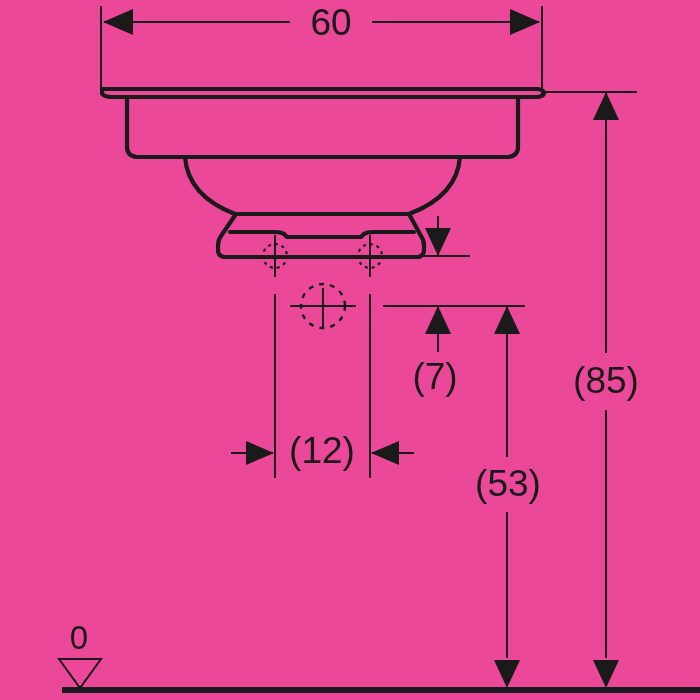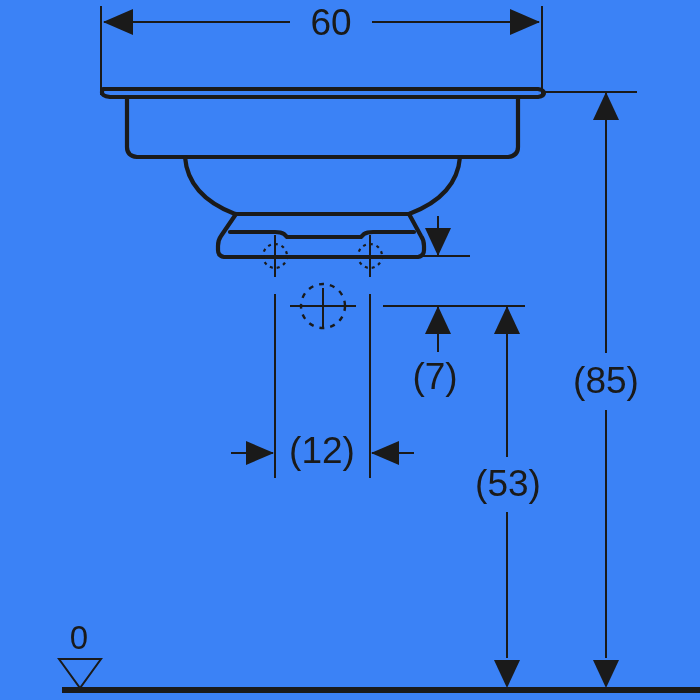--- a/index.html
+++ b/index.html
@@ -7,21 +7,21 @@
     padding: 0;
     background: #ffffff;
   }
   body {
     font-family: "Liberation Sans", sans-serif;
   }
   #drawing-root {
     position: relative;
     width: 700px;
     height: 700px;
-    background: #3b82f6;
+    background: #ec4899;
     overflow: hidden;
   }
   svg#tech-drawing {
     display: block;
     width: 700px;
     height: 700px;
   }
   .ln {
     stroke: #1a1a1a;
     fill: none;

